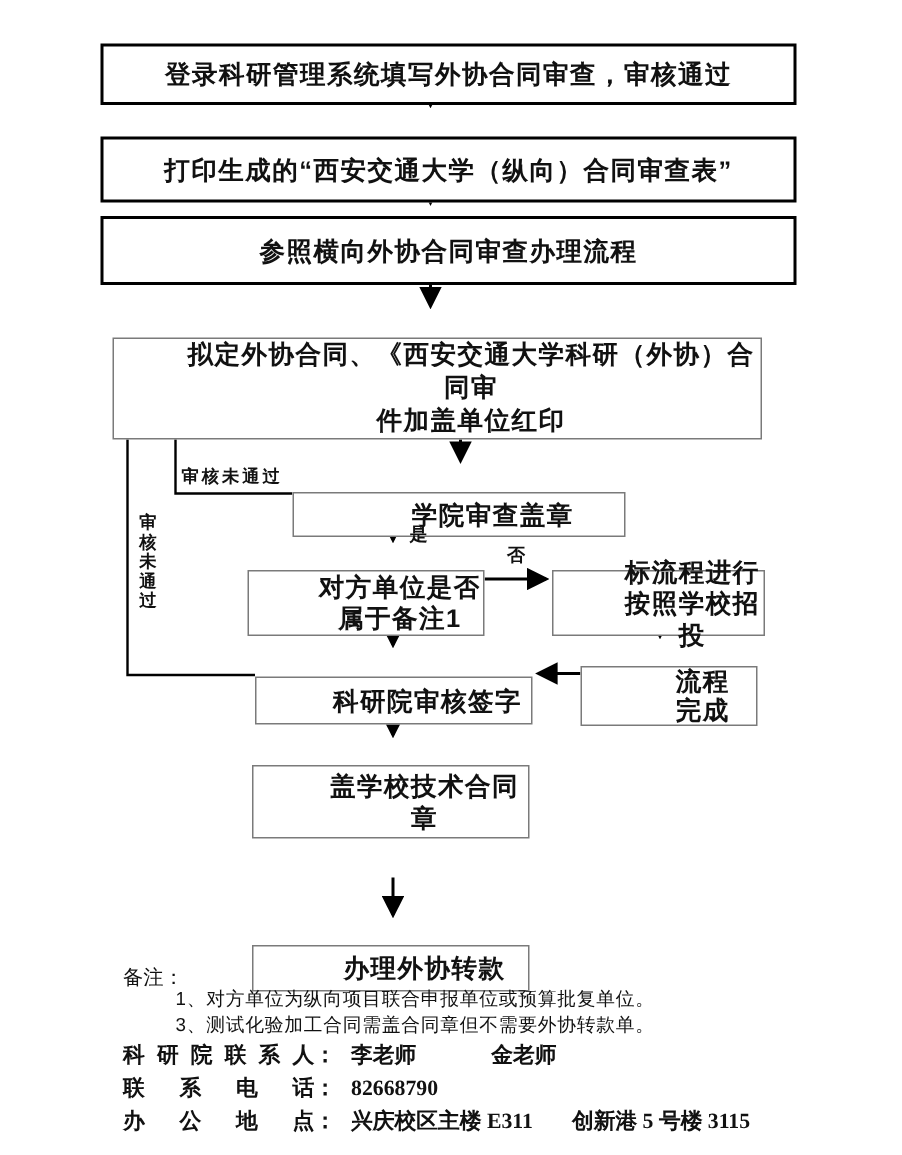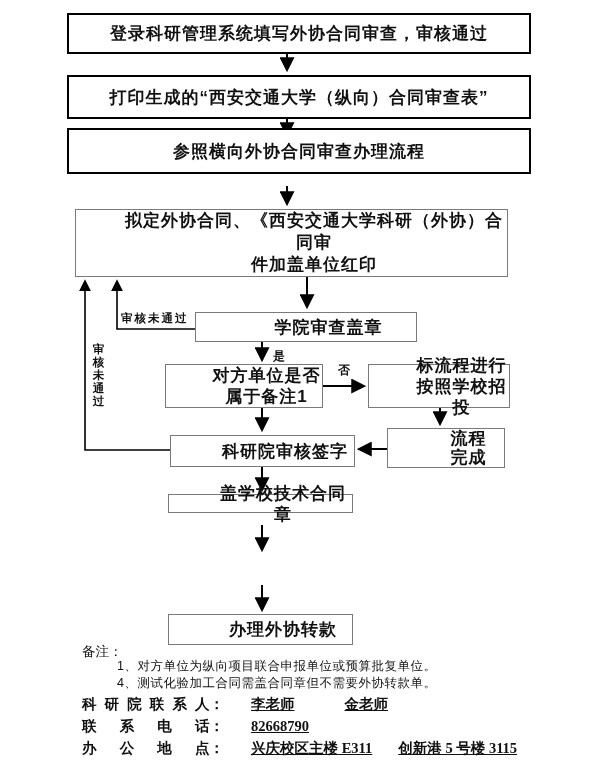--- a/index.html
+++ b/index.html
@@ -13,21 +13,21 @@
   }
   #wires{position:absolute;left:0;top:0;width:601px;height:770px;}
   .box{
     position:absolute;
     box-sizing:border-box;
     display:flex;flex-direction:column;
     align-items:center;justify-content:center;
     border:2px solid #000000;
     background:#ffffff;
     font-weight:700;font-size:17px;line-height:21px;
-    text-align:center;letter-spacing:1px;
+    text-align:center;letter-spacing:1px;margin-top:16px;
   }
   .box.thin{border:1.5px solid #7a7a7a;padding-left:45px;}
   .box span{display:block;}
   .branch-label{
     position:absolute;font-size:12px;font-weight:700;line-height:13px;
   }
   .fail-h{
     position:absolute;left:121px;top:312px;
     font-size:11.5px;font-weight:700;letter-spacing:2px;line-height:13px;
   }
@@ -37,21 +37,21 @@
     word-break:break-all;text-align:center;letter-spacing:0;
   }
   .notes-title{position:absolute;left:82px;top:643px;font-size:13.5px;font-weight:400;}
   .note-item{position:absolute;left:117px;font-size:12.5px;font-weight:400;line-height:16px;letter-spacing:0.5px;}
   .contact-row{
     position:absolute;left:82px;display:flex;align-items:baseline;
     font-family:"Liberation Serif", serif;
     font-size:14.5px;font-weight:700;line-height:16px;white-space:nowrap;
   }
   .jlabel{display:inline-flex;justify-content:space-between;width:142px;}
-  .cvalues{display:inline-flex;margin-left:27px;text-decoration:underline;}
+  .cvalues{display:inline-flex;margin-left:10px;}
 </style>
 </head>
 <body>
 
 <div id="canvas">
 
   <svg id="wires" width="601" height="770" viewBox="0 0 601 770">
     <defs>
       <marker id="ah" viewBox="0 0 10 10" refX="8.5" refY="5" markerWidth="7.5" markerHeight="7.5" orient="auto">
         <path d="M0,0 L10,5 L0,10 Z" fill="#000000"></path>
@@ -107,37 +107,37 @@
 
   <div class="box thin" style="left:387px;top:428px;width:118px;height:40px;line-height:19px">
     <span>流程</span>
     <span>完成</span>
   </div>
 
   <div class="box thin" style="left:170px;top:435px;width:185px;height:32px">
     <span>科研院审核签字</span>
   </div>
 
-  <div class="box thin" style="left:168px;top:494px;width:185px;height:19px">
+  <div class="box thin" style="left:168px;top:494px;width:185px;height:49px">
     <span>盖学校技术合同章</span>
   </div>
 
 
   <div class="box thin" style="left:168px;top:614px;width:185px;height:31px">
     <span>办理外协转款</span>
   </div>
 
   <div class="branch-label" style="left:273px;top:350px">是</div>
   <div class="branch-label" style="left:338px;top:364px">否</div>
   <div class="fail-h">审核未通过</div>
   <div class="fail-v">审核未通过</div>
 
   <div class="notes-title">备注：</div>
   <div class="note-item" style="top:658px">1、对方单位为纵向项目联合申报单位或预算批复单位。</div>
-  <div class="note-item" style="top:675px">4、测试化验加工合同需盖合同章但不需要外协转款单。</div>
+  <div class="note-item" style="top:675px">3、测试化验加工合同需盖合同章但不需要外协转款单。</div>
 
   <div class="contact-row" style="top:696px">
     <span class="jlabel">
         <span>科</span>
         <span>研</span>
         <span>院</span>
         <span>联</span>
         <span>系</span>
         <span>人：</span>
       </span>

